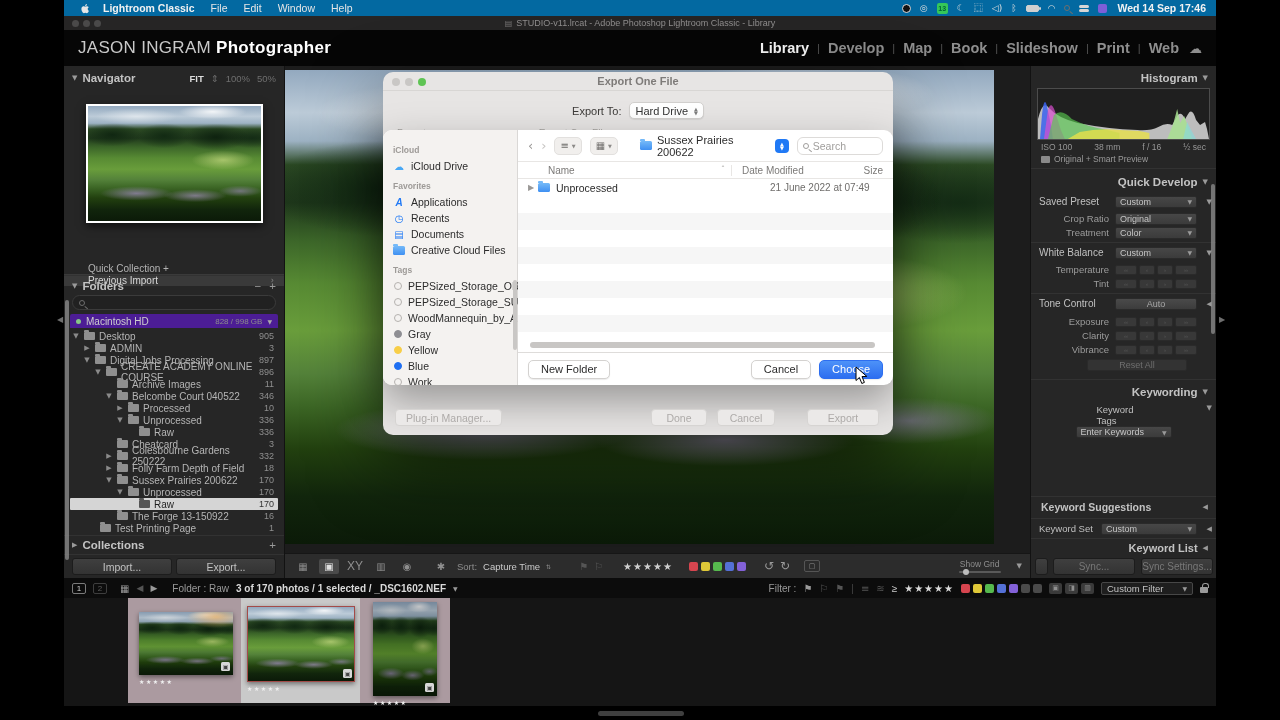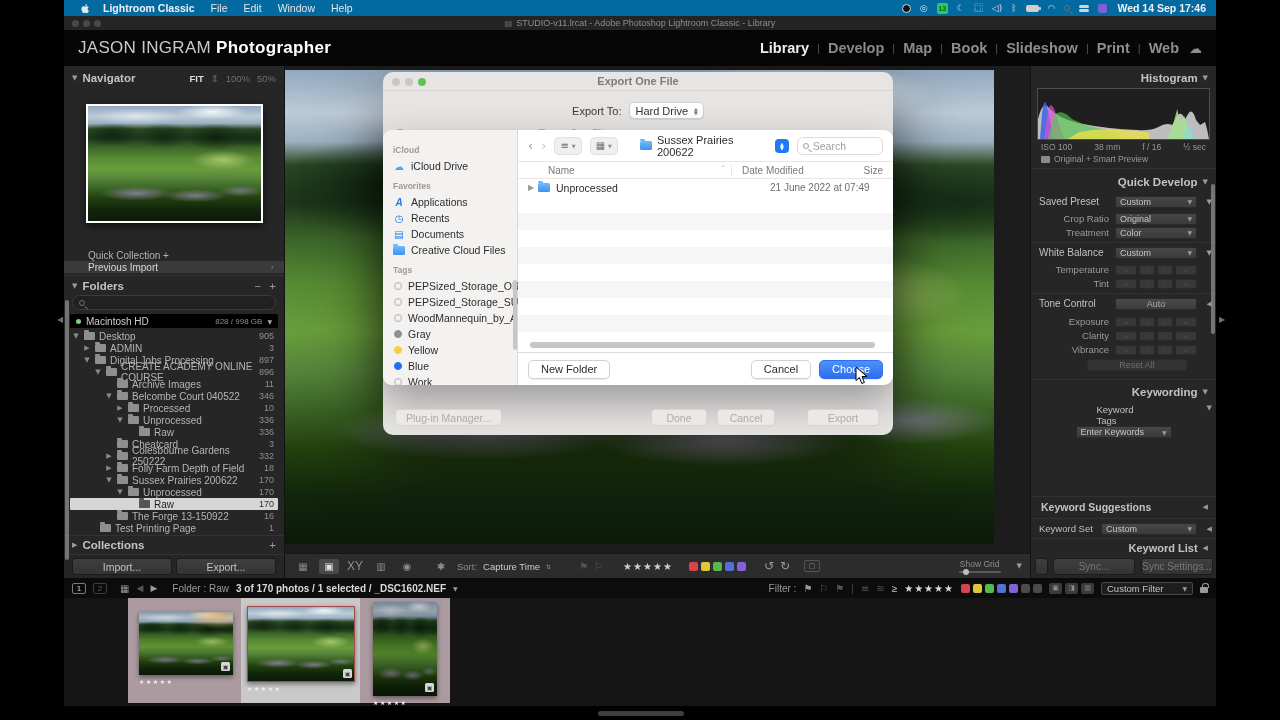--- a/index.html
+++ b/index.html
@@ -71,30 +71,30 @@
     radial-gradient(ellipse 26% 8% at 62% 78%, rgba(183,156,214,.6), transparent 70%),
     radial-gradient(ellipse 18% 7% at 88% 74%, rgba(165,140,198,.55), transparent 70%),
     linear-gradient(180deg,#93a9bf 0%,#bccbd8 9%,#9db2c3 15%,#2c4a24 20%,#20391c 28%,
       #3c6629 36%,#578a33 45%,#699d3b 55%,#54823a 64%,#3c6625 71%,#22400f 80%,#11250c 90%,#0b1a08 100%);}
   .garden.warm{filter:saturate(1.05) brightness(.92);}
   .garden.warm:after{content:"";position:absolute;inset:0;background:radial-gradient(ellipse 45% 25% at 82% 8%, rgba(255,196,120,.75), transparent 70%);}
   .garden.dark{filter:brightness(.8) saturate(1.1);}
 
   
   .cat-row{position:absolute;left:0;right:0;height:12px;display:flex;align-items:center;
-           color:#b3b3b3;font-size:10px;padding:0 10px 0 24px;}
+           color:#b3b3b3;font-size:10px;padding:0 10px 0 24px;margin-top:13px;}
   .cat-row.sel{background:#3a3a3a;color:#d8d8d8;}
   .cat-row .chev{margin-left:auto;color:#8a8a8a;font-size:8px;}
 
   
   .searchbox{position:absolute;left:8px;right:8px;height:15px;background:#212121;border:1px solid #3b3b3b;
              border-radius:8px;display:flex;align-items:center;padding:0 6px;}
   .mag{width:6px;height:6px;border:1.2px solid #6e6e6e;border-radius:50%;position:relative;display:inline-block;}
   .mag:after{content:"";position:absolute;left:5px;top:5px;width:4px;height:1.2px;background:#6e6e6e;transform:rotate(40deg);transform-origin:0 0;}
-  .volrow{position:absolute;left:6px;right:6px;height:14px;background:#000000;border-radius:2px 2px 0 0;
+  .volrow{position:absolute;left:6px;right:6px;height:14px;background:#4c1d95;border-radius:2px 2px 0 0;
           display:flex;align-items:center;color:#cecece;font-size:10px;padding:0 6px;gap:5px;}
   .led{width:5px;height:5px;border-radius:50%;background:#86c786;}
   .volusage{margin-left:auto;color:#8d8d8d;font-size:8px;}
   .tree{position:absolute;left:6px;right:6px;}
   .trow{height:12px;display:flex;align-items:center;color:#b5b5b5;font-size:10px;gap:4px;padding-right:4px;}
   .trow .arr{width:8px;font-size:7px;color:#8a8a8a;text-align:center;flex:0 0 8px;}
   .trow .cnt{margin-left:auto;font-size:9px;color:#8f8f8f;}
   .trow.sel{background:#d5d5d5;color:#1e1e1e;border-radius:1px;}
   .trow.sel .cnt{color:#333;}
   .fold{width:11px;height:8px;background:#8f8f8f;border-radius:1px;position:relative;flex:0 0 11px;}

